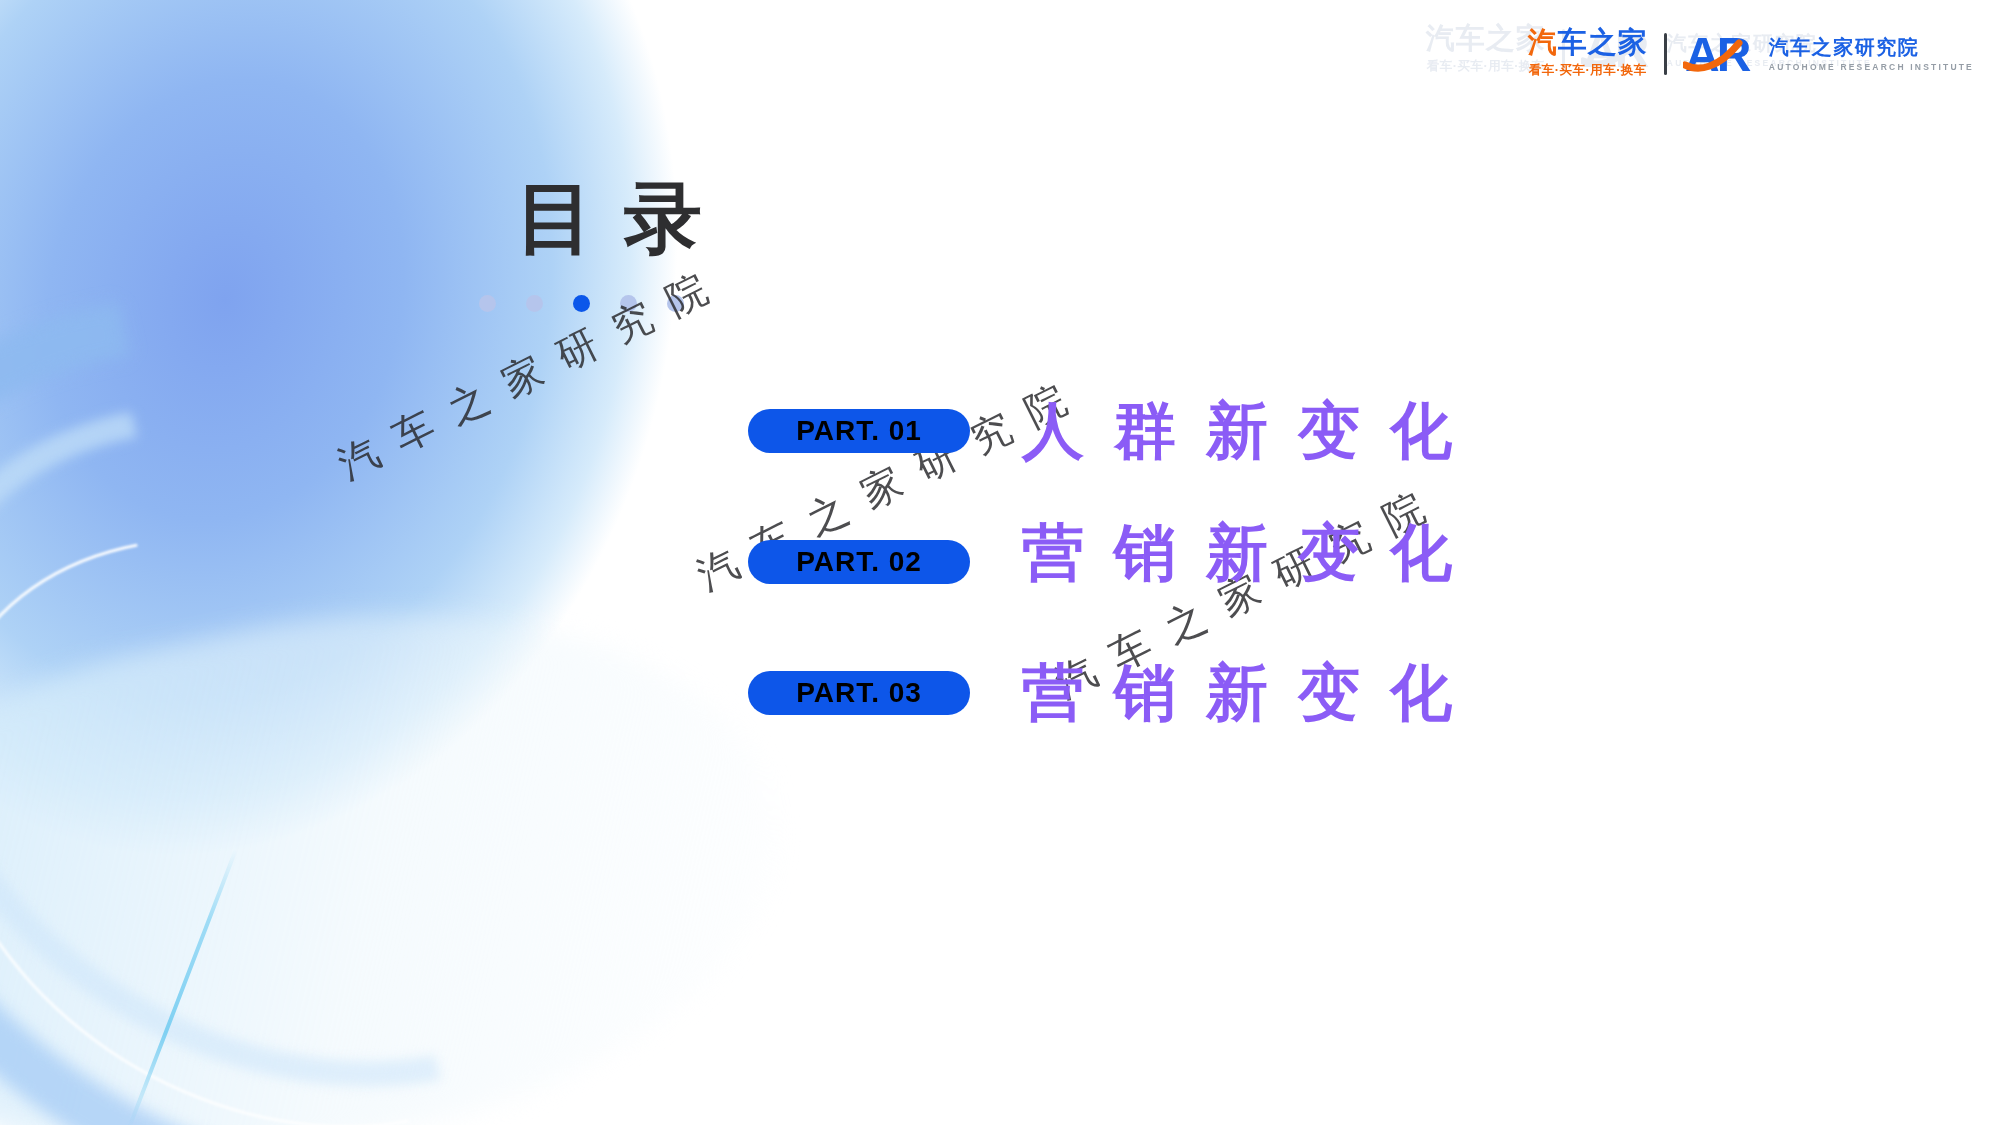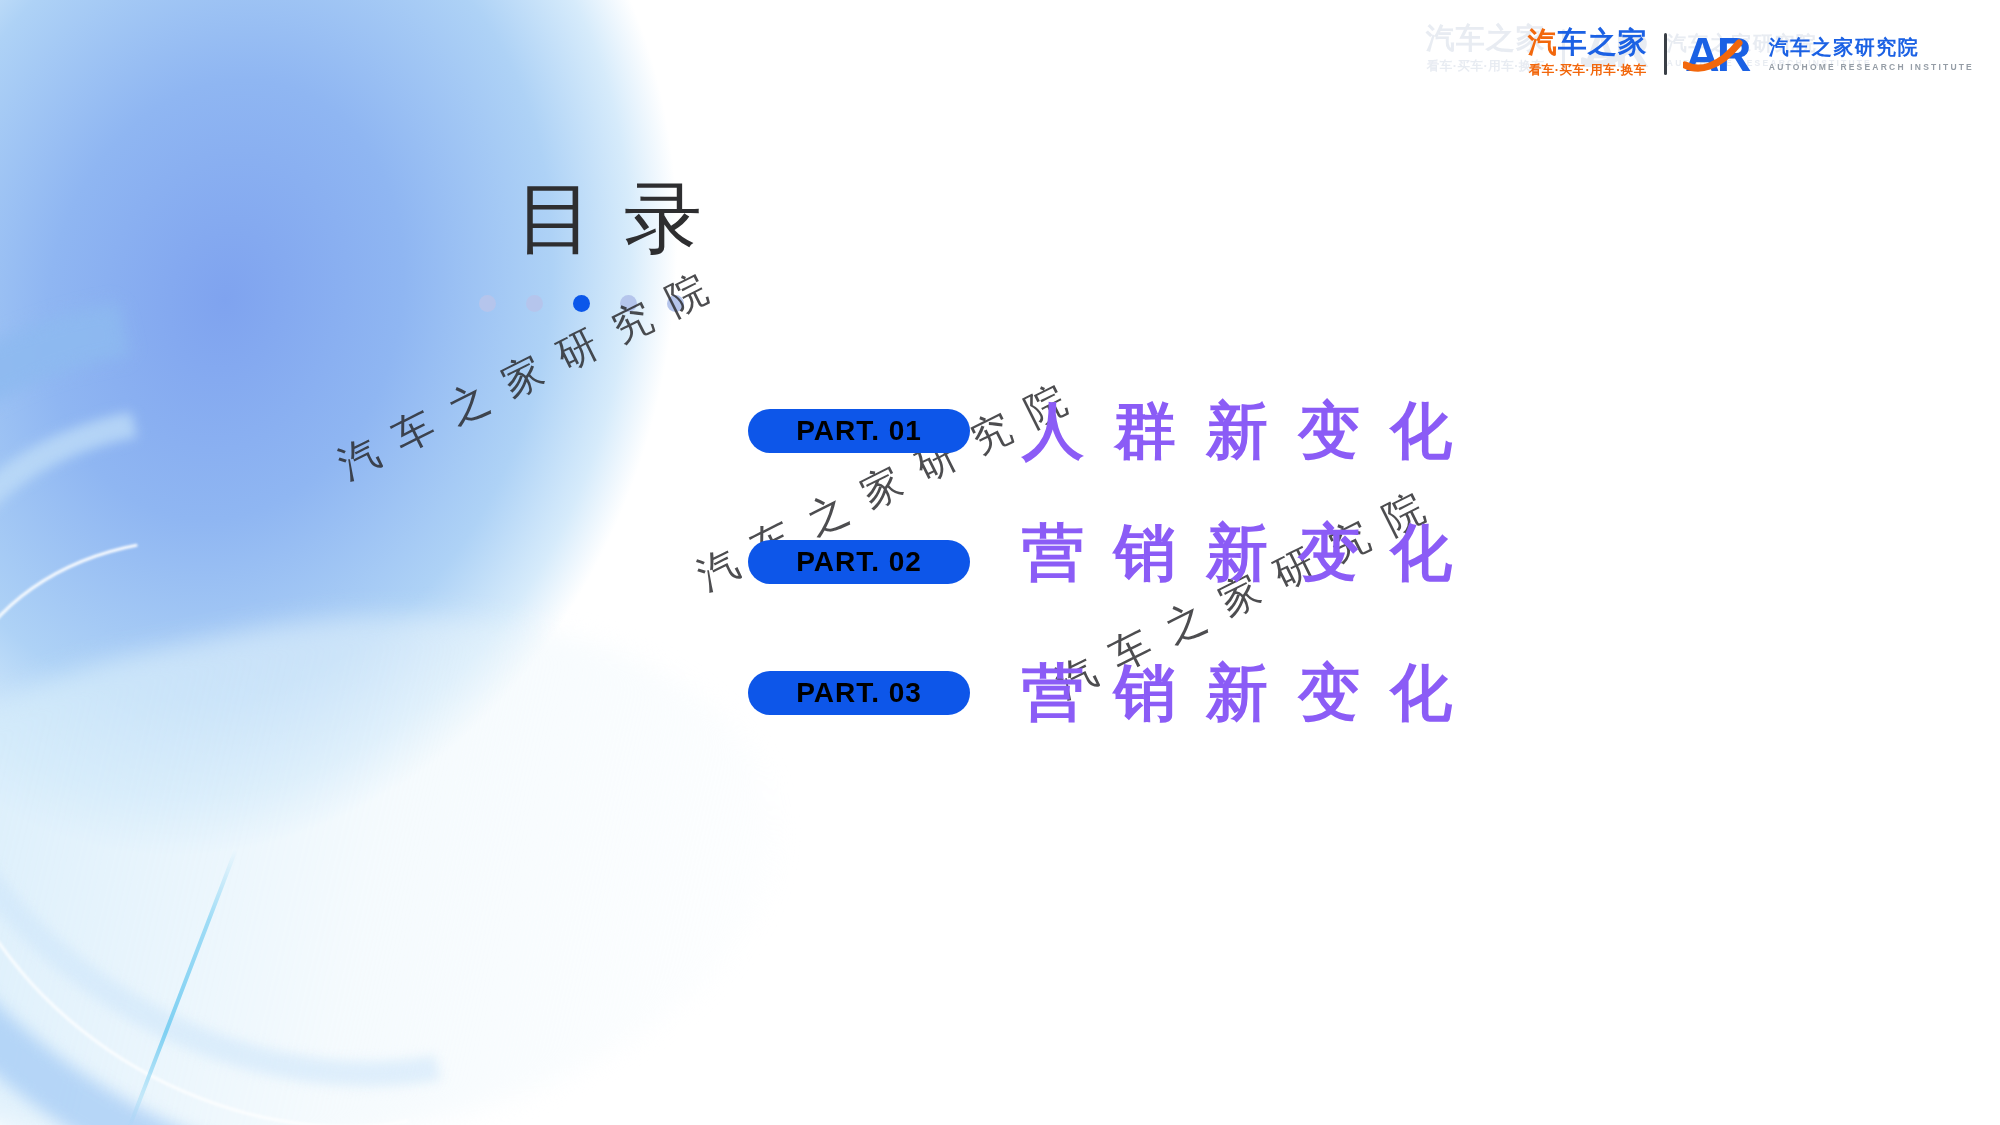--- a/index.html
+++ b/index.html
@@ -69,21 +69,21 @@
   .inst-en{font-size:8.5px;font-weight:600;color:#959da6;letter-spacing:2.2px;margin-top:4px;}
   
   .logo-ghost .brand-cn,.logo-ghost .brand-accent,.logo-ghost .brand-rest,
   .logo-ghost .brand-tag,.logo-ghost .inst-cn,.logo-ghost .inst-en{color:#e6eaf1;}
   .logo-ghost .lockup-divider{background:#e6eaf1;}
   .logo-ghost .ar-text{fill:#e6eaf1;}
   .logo-ghost .swoosh{stroke:#e6eaf1;}
   
   .page-title{
     position:absolute;left:516px;top:176px;
-    font-size:78px;font-weight:400;color:#2e2e30;
+    font-size:78px;font-weight:700;color:#2e2e30;
     letter-spacing:30px;line-height:1.1;white-space:nowrap;
   }
   .dots{position:absolute;left:479px;top:295px;display:flex;gap:30px;}
   .dot{width:17px;height:17px;border-radius:50%;background:#b5c5ec;}
   .dot.active{background:#0b57ea;}
   
   .wm{
     position:absolute;
     font-family:"DejaVu Serif", serif;
     font-size:40px;font-weight:400;color:#27272a;opacity:0.82;

